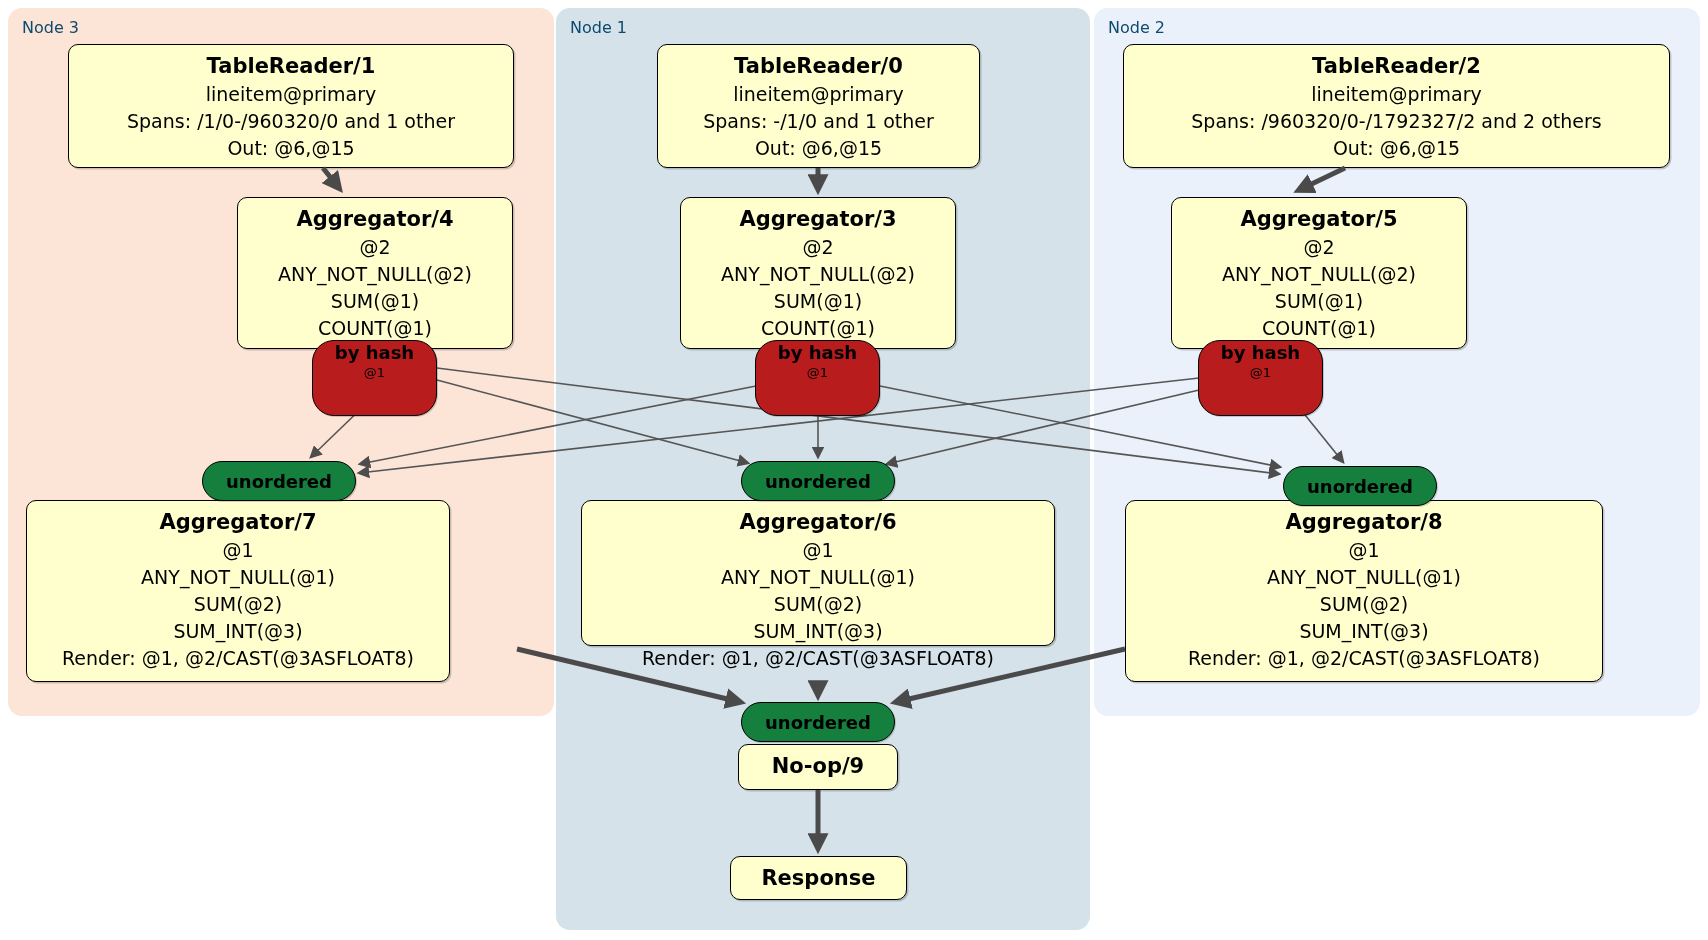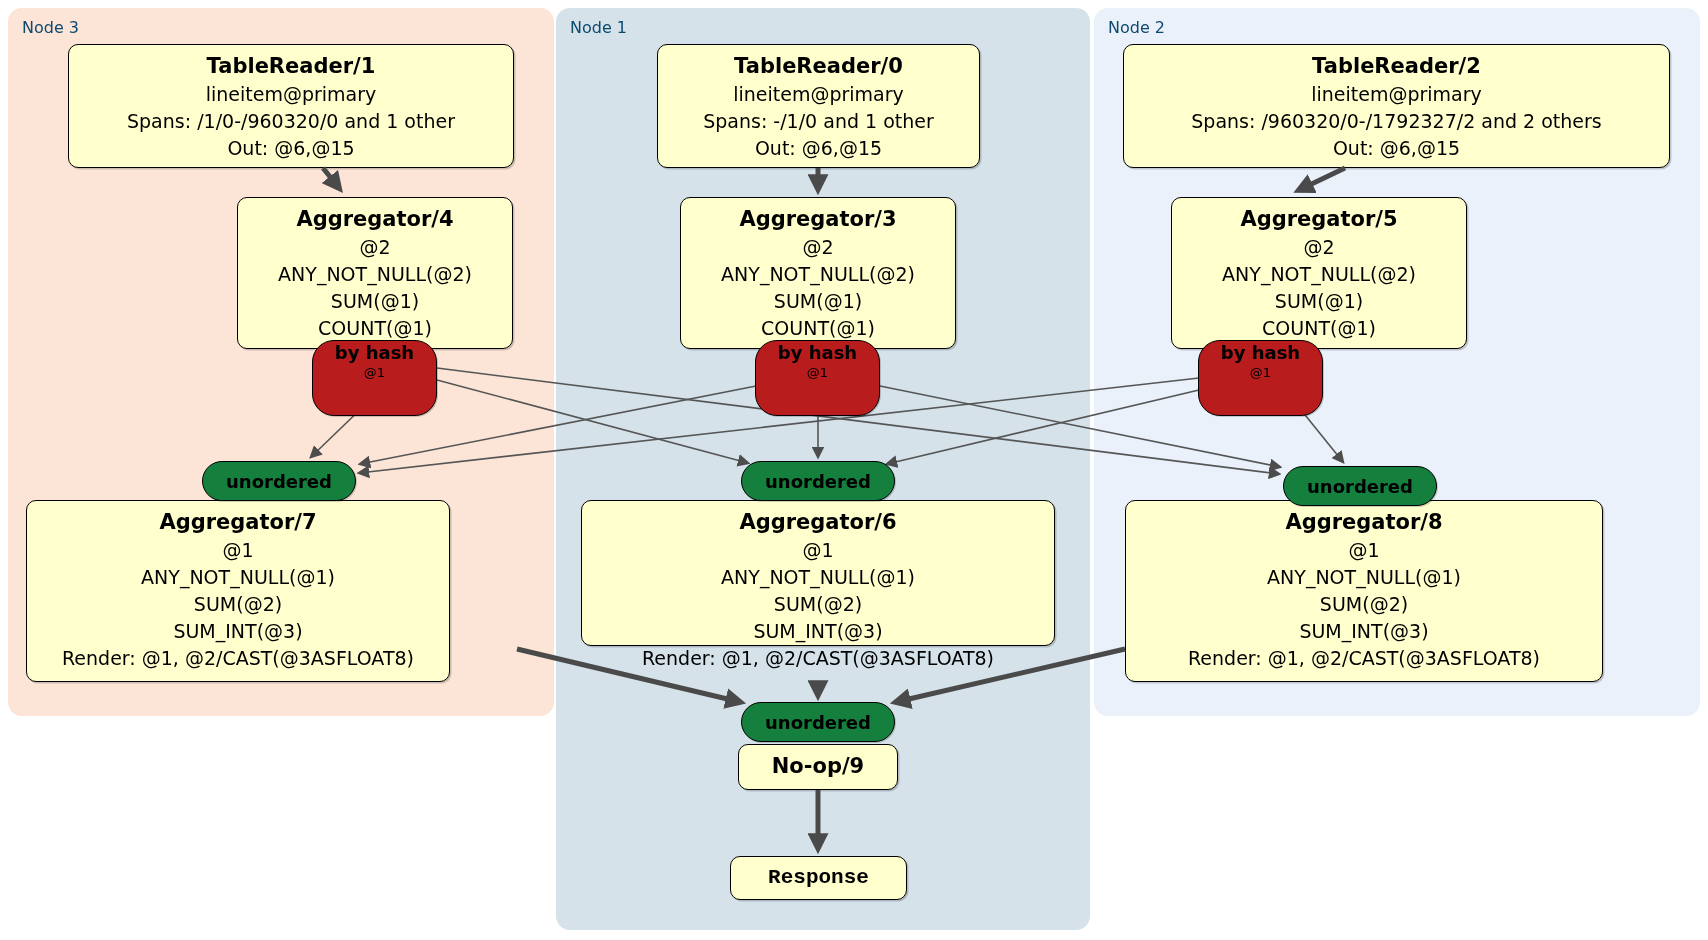--- a/index.html
+++ b/index.html
@@ -27,21 +27,21 @@
   .b-tr1{left:68px;top:44px;width:446px;height:124px;}
   .b-tr0{left:657px;top:44px;width:323px;height:124px;}
   .b-tr2{left:1123px;top:44px;width:547px;height:124px;}
   .b-agg4{left:237px;top:197px;width:276px;height:152px;}
   .b-agg3{left:680px;top:197px;width:276px;height:152px;}
   .b-agg5{left:1171px;top:197px;width:296px;height:152px;}
   .b-agg7{left:26px;top:500px;width:424px;height:182px;}
   .b-agg6{left:581px;top:500px;width:474px;height:146px;}
   .b-agg8{left:1125px;top:500px;width:478px;height:182px;}
   .b-noop{left:738px;top:744px;width:160px;height:46px;display:flex;align-items:flex-start;justify-content:center;}
-  .b-response{left:730px;top:856px;width:177px;height:44px;display:flex;align-items:center;justify-content:center;font-family:Liberation Mono, monospace;}
+  .b-response{left:730px;top:856px;width:177px;height:44px;display:flex;align-items:center;justify-content:center;}
 
   
   .router{position:absolute;z-index:4;border:1.6px solid #000;text-align:center;
           box-shadow:1px 1px 0 rgba(0,0,0,0.18);box-sizing:border-box;}
   .router-hash{width:125px;height:76px;border-radius:22px;background:#b91c1c;}
   .router-hash .r-label{font-weight:bold;font-size:18px;line-height:24px;}
   .router-hash .r-tag{font-size:13px;line-height:16px;}
   .router-unordered{width:154px;height:40px;border-radius:20px;background:#15803d;
           display:flex;align-items:center;justify-content:center;}
   .router-unordered .r-label{font-weight:bold;font-size:18px;}

